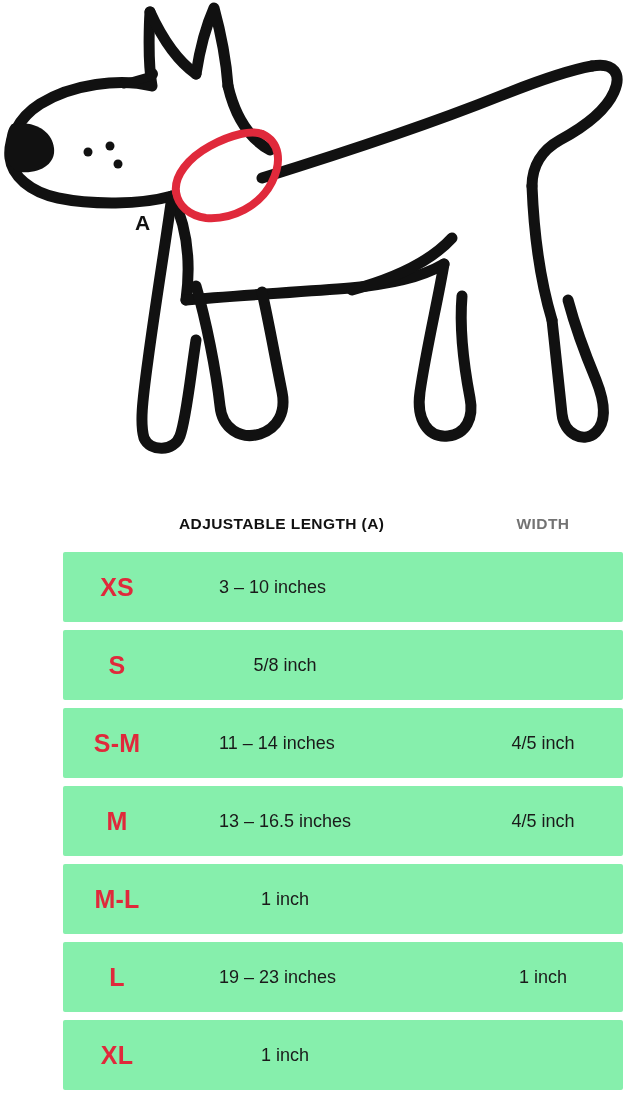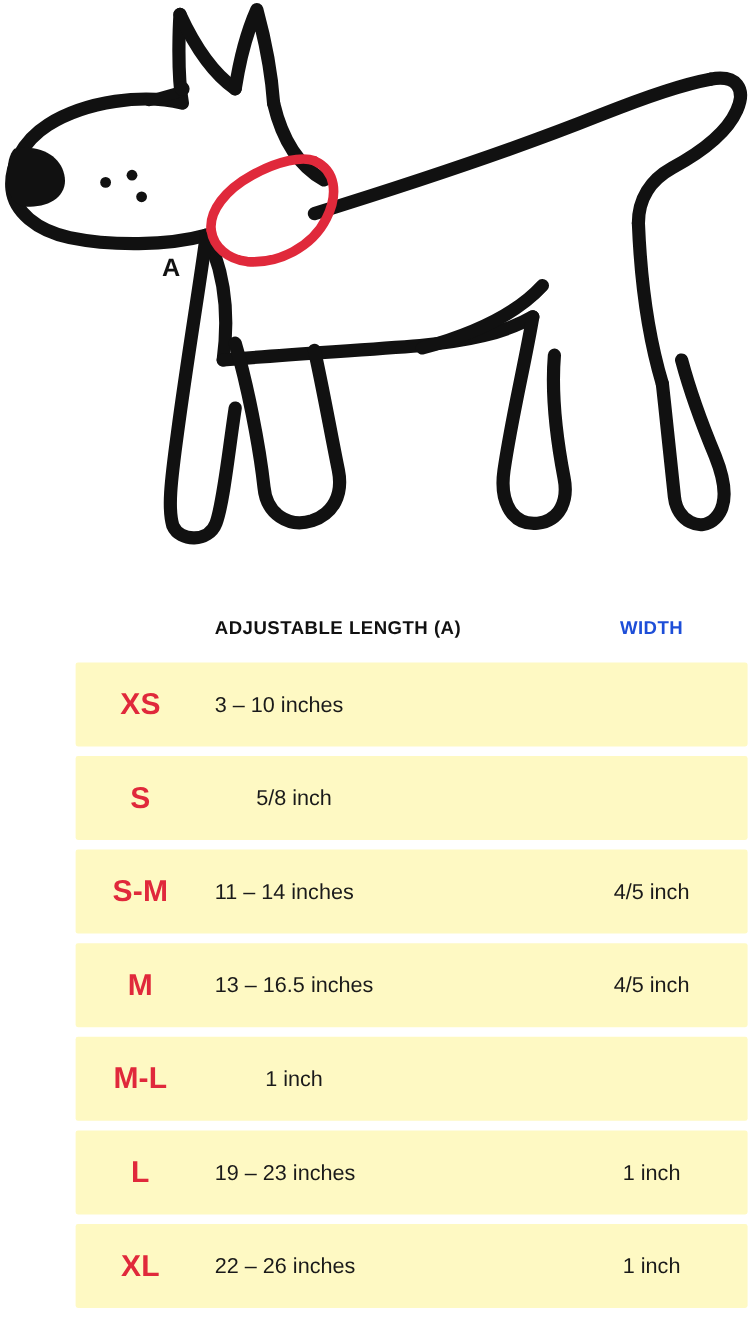--- a/index.html
+++ b/index.html
@@ -64,32 +64,33 @@
     letter-spacing: 0.4px;
     color: #111111;
     padding-left: 8px;
   }
   .th-width {
     width: 148px;
     flex: 0 0 148px;
     font-size: 15.5px;
     font-weight: bold;
     letter-spacing: 0.4px;
-    color: #1d4ed8;
+    color: #737373;
     text-align: center;
     padding-right: 6px;
   }
 
   .table-row {
     display: flex;
     align-items: center;
     height: 70px;
-    background: #fef9c3;
+    background: #86efac;
     margin-bottom: 8px;
     border-radius: 2px;
+    gap: 40px;
   }
   .cell-size {
     width: 108px;
     flex: 0 0 108px;
     text-align: center;
     font-size: 25px;
     font-weight: bold;
     color: #e0293b;
     letter-spacing: 0.2px;
   }
@@ -206,18 +207,17 @@
     </div>
 
     <div class="table-row">
       <div class="cell-size">L</div>
       <div class="cell-length">19 – 23 inches</div>
       <div class="cell-width">1 inch</div>
     </div>
 
     <div class="table-row">
       <div class="cell-size">XL</div>
-      <div class="cell-length">22 – 26 inches</div>
       <div class="cell-width">1 inch</div>
     </div>
 
   </div>
 </div>
 
 </body></html>

